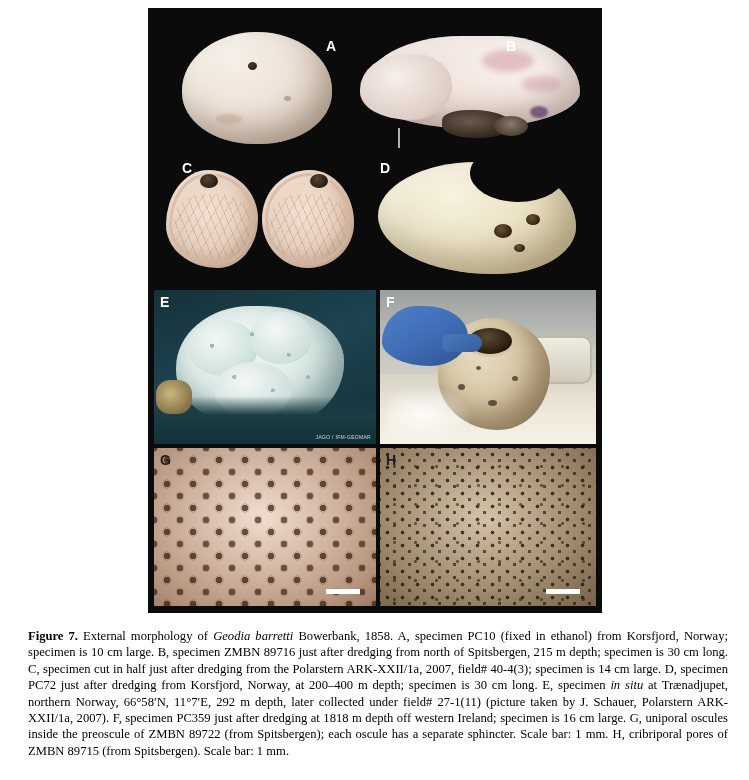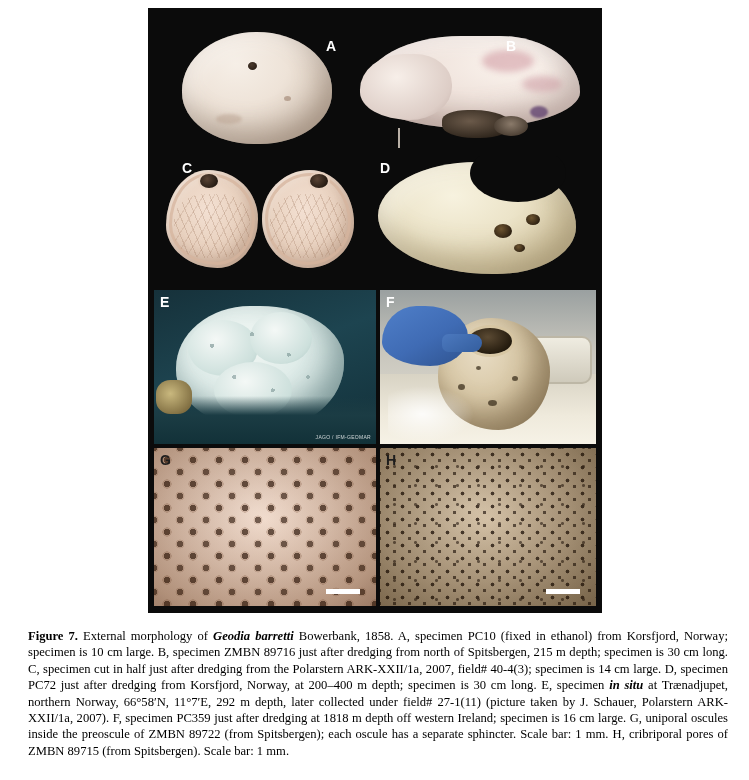--- a/index.html
+++ b/index.html
@@ -346,21 +346,21 @@
     left: 28px;
     top: 628px;
     width: 700px;
     font-family: "Liberation Serif", serif;
     font-size: 12.6px;
     line-height: 16.4px;
     text-align: justify;
     color: #000;
   }
   #caption b { font-weight: 700; }
-  #caption i { font-style: italic; font-weight: bold; }
+  #caption i { font-style: italic; }
 </style>
 </head>
 <body>
 
 <div id="page">
 
   <div id="figure-plate">
 
     <div class="panel" id="panel-a">
       <div class="specimen"></div>

